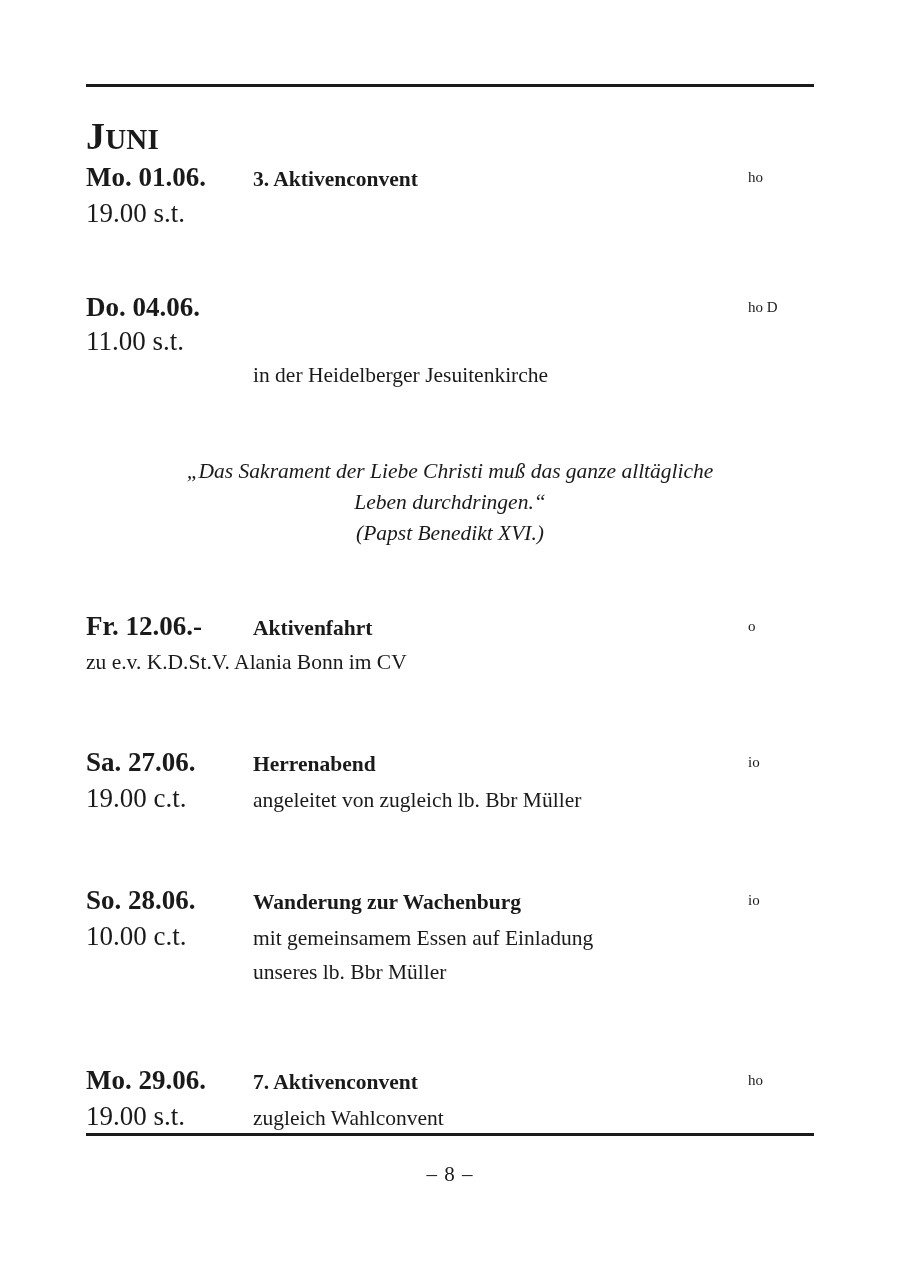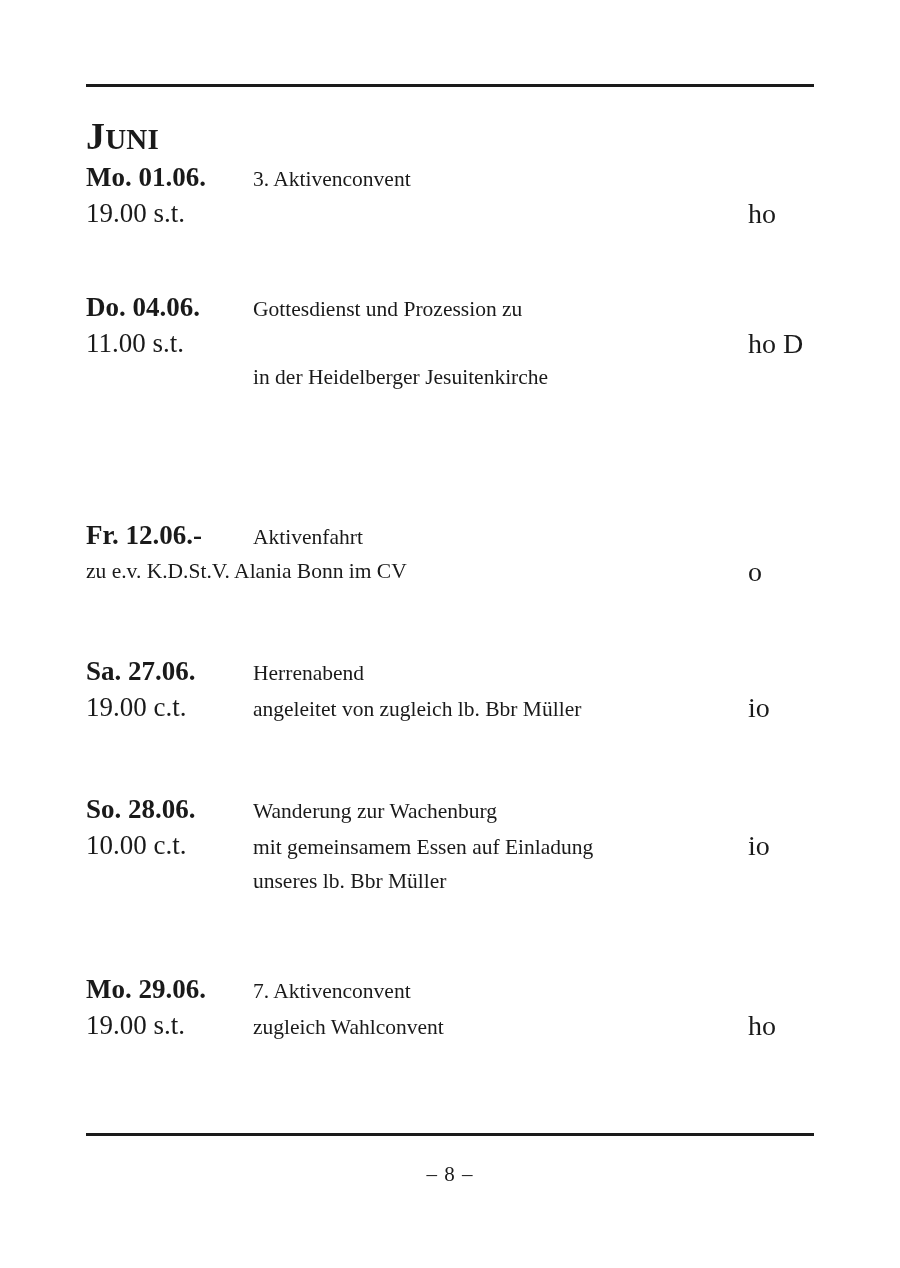--- a/index.html
+++ b/index.html
@@ -79,31 +79,30 @@
     white-space: nowrap;
   }
   .col-date.bold { font-weight: bold; }
 
   .col-body {
     flex: 1 1 auto;
     font-size: 21.5px;
     line-height: 34px;
     white-space: nowrap;
   }
-  .col-body.bold { font-weight: normal; }
+  .col-body.bold { font-weight: bold; }
 
   .col-code {
     position: absolute;
     left: 662px;
     top: 0;
     width: 110px;
-    font-size: 28px;
+    font-size: 15px;
     line-height: 34px;
     white-space: nowrap;
-    margin-top: 37px;
   }
 
   .gap-sm  { height: 60px; }
   .gap-md  { height: 64px; }
   .gap-lg  { height: 66px; }
   .gap-xl  { height: 74px; }
 
   
   .quote-block {
     width: 728px;
@@ -147,34 +146,38 @@
         <div class="col-date">19.00 s.t.</div>
         <div class="col-body"></div>
       </div>
     </div>
 
     <div class="gap-sm"></div>
 
     <div class="entry">
       <div class="entry-row">
         <div class="col-date bold">Do. 04.06.</div>
-        <div class="col-body bold">Gottesdienst und Prozession zu</div>
         <div class="col-code">ho D</div>
       </div>
       <div class="entry-row">
         <div class="col-date">11.00 s.t.</div>
       </div>
       <div class="entry-row">
         <div class="col-date"></div>
         <div class="col-body">in der Heidelberger Jesuitenkirche</div>
       </div>
     </div>
 
     <div class="gap-md"></div>
 
+    <div class="quote-block">
+      <span class="quote-line">„Das Sakrament der Liebe Christi muß das ganze alltägliche</span>
+      <span class="quote-line">Leben durchdringen.“</span>
+      <span class="quote-line">(Papst Benedikt XVI.)</span>
+    </div>
 
     <div class="gap-sm"></div>
 
     <div class="entry">
       <div class="entry-row">
         <div class="col-date bold">Fr. 12.06.-</div>
         <div class="col-body bold">Aktivenfahrt</div>
         <div class="col-code">o</div>
       </div>
       <div class="entry-row">

